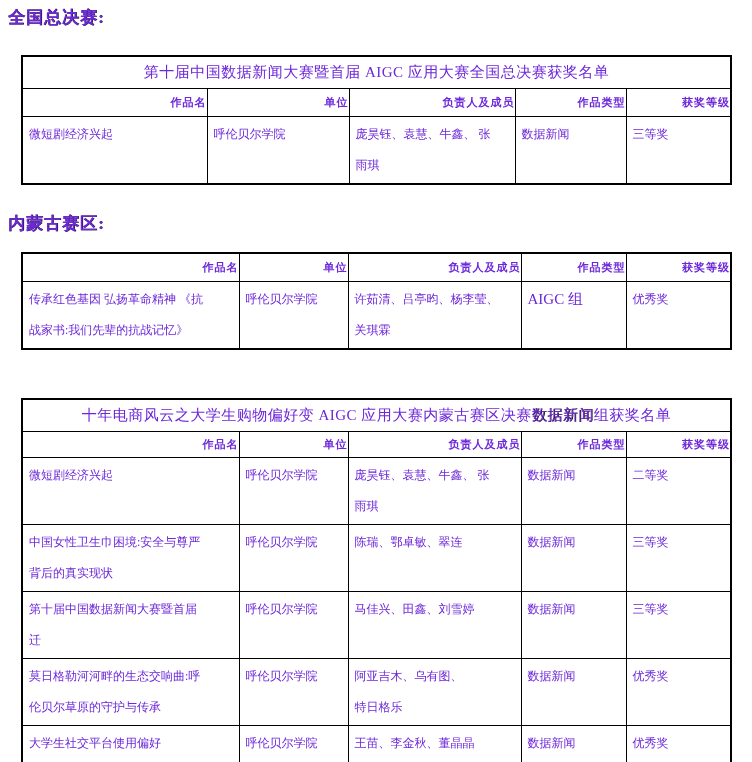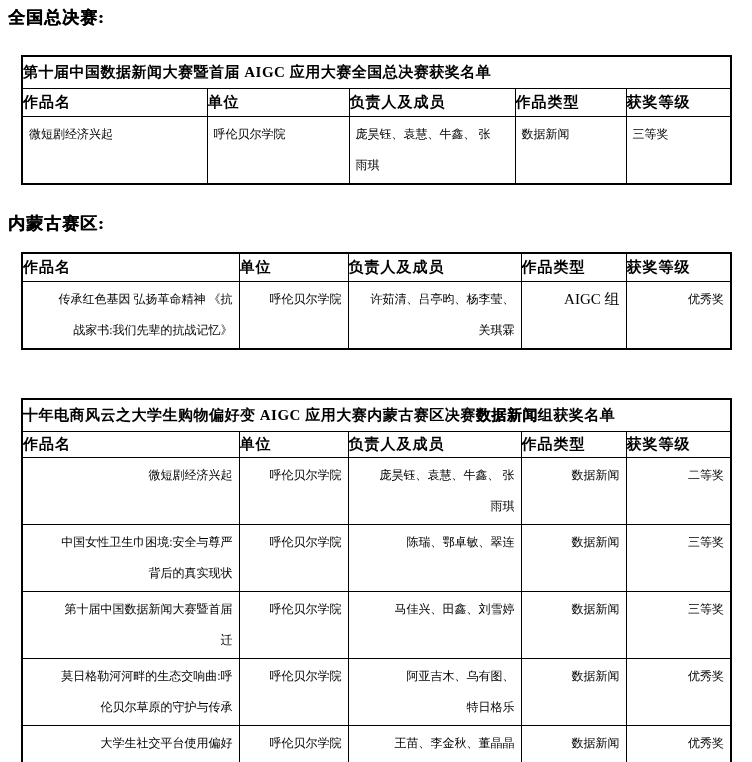--- a/index.html
+++ b/index.html
@@ -2,21 +2,21 @@
 <html><head>
 <meta charset="utf-8">
 <style>
   * { box-sizing: border-box; }
   html, body { margin: 0; padding: 0; background: #ffffff; }
   .page {
     position: relative;
     width: 752px;
     height: 762px;
     background: #ffffff;
-    color: #000000;
+    color: #6d28d9;
     font-family: "Liberation Serif", "DejaVu Serif", serif;
     overflow: hidden;
   }
   .heading {
     position: absolute;
     left: 8px;
     margin: 0;
     font-size: 17px;
     font-weight: bold;
     letter-spacing: 1px;
@@ -35,47 +35,47 @@
     background: #fff;
   }
   #table-national { top: 55px; }
   #table-aigc     { top: 252px; }
   #table-datanews { top: 398px; }
 
   .award th, .award td { border: 1px solid #000; padding: 0; }
 
   .title-cell {
     font-size: 15px;
-    font-weight: bold;
-    text-align: left;
+    font-weight: normal;
+    text-align: center;
     vertical-align: middle;
     height: 32px;
     letter-spacing: 0.5px;
   }
   .xbold { text-shadow: 0.7px 0 0 #000; }
 
   th.col {
-    font-size: 15px;
+    font-size: 11px;
     font-weight: bold;
-    text-align: left;
+    text-align: right;
     vertical-align: middle;
     height: 28px;
     letter-spacing: 1px;
   }
   #table-datanews th.col { height: 26px; }
 
   td.data {
     font-size: 12px;
     line-height: 31px;
     vertical-align: top;
     padding: 2px 6px;
     white-space: pre-line;
   }
   #table-national td.data { text-align: left; }
-  #table-aigc td.data, #table-datanews td.data { text-align: right; }
+  #table-aigc td.data, #table-datanews td.data { text-align: left; }
 
   tr.r63 td { height: 63px; }
   tr.r65 td { height: 64px; }
   tr.r42 td { height: 42px; }
 
   td.type-latin { font-size: 15px; }
 
   colgroup.cg-nat col:nth-child(1) { width: 185px; }
   colgroup.cg-nat col:nth-child(2) { width: 142px; }
   colgroup.cg-nat col:nth-child(3) { width: 166px; }

